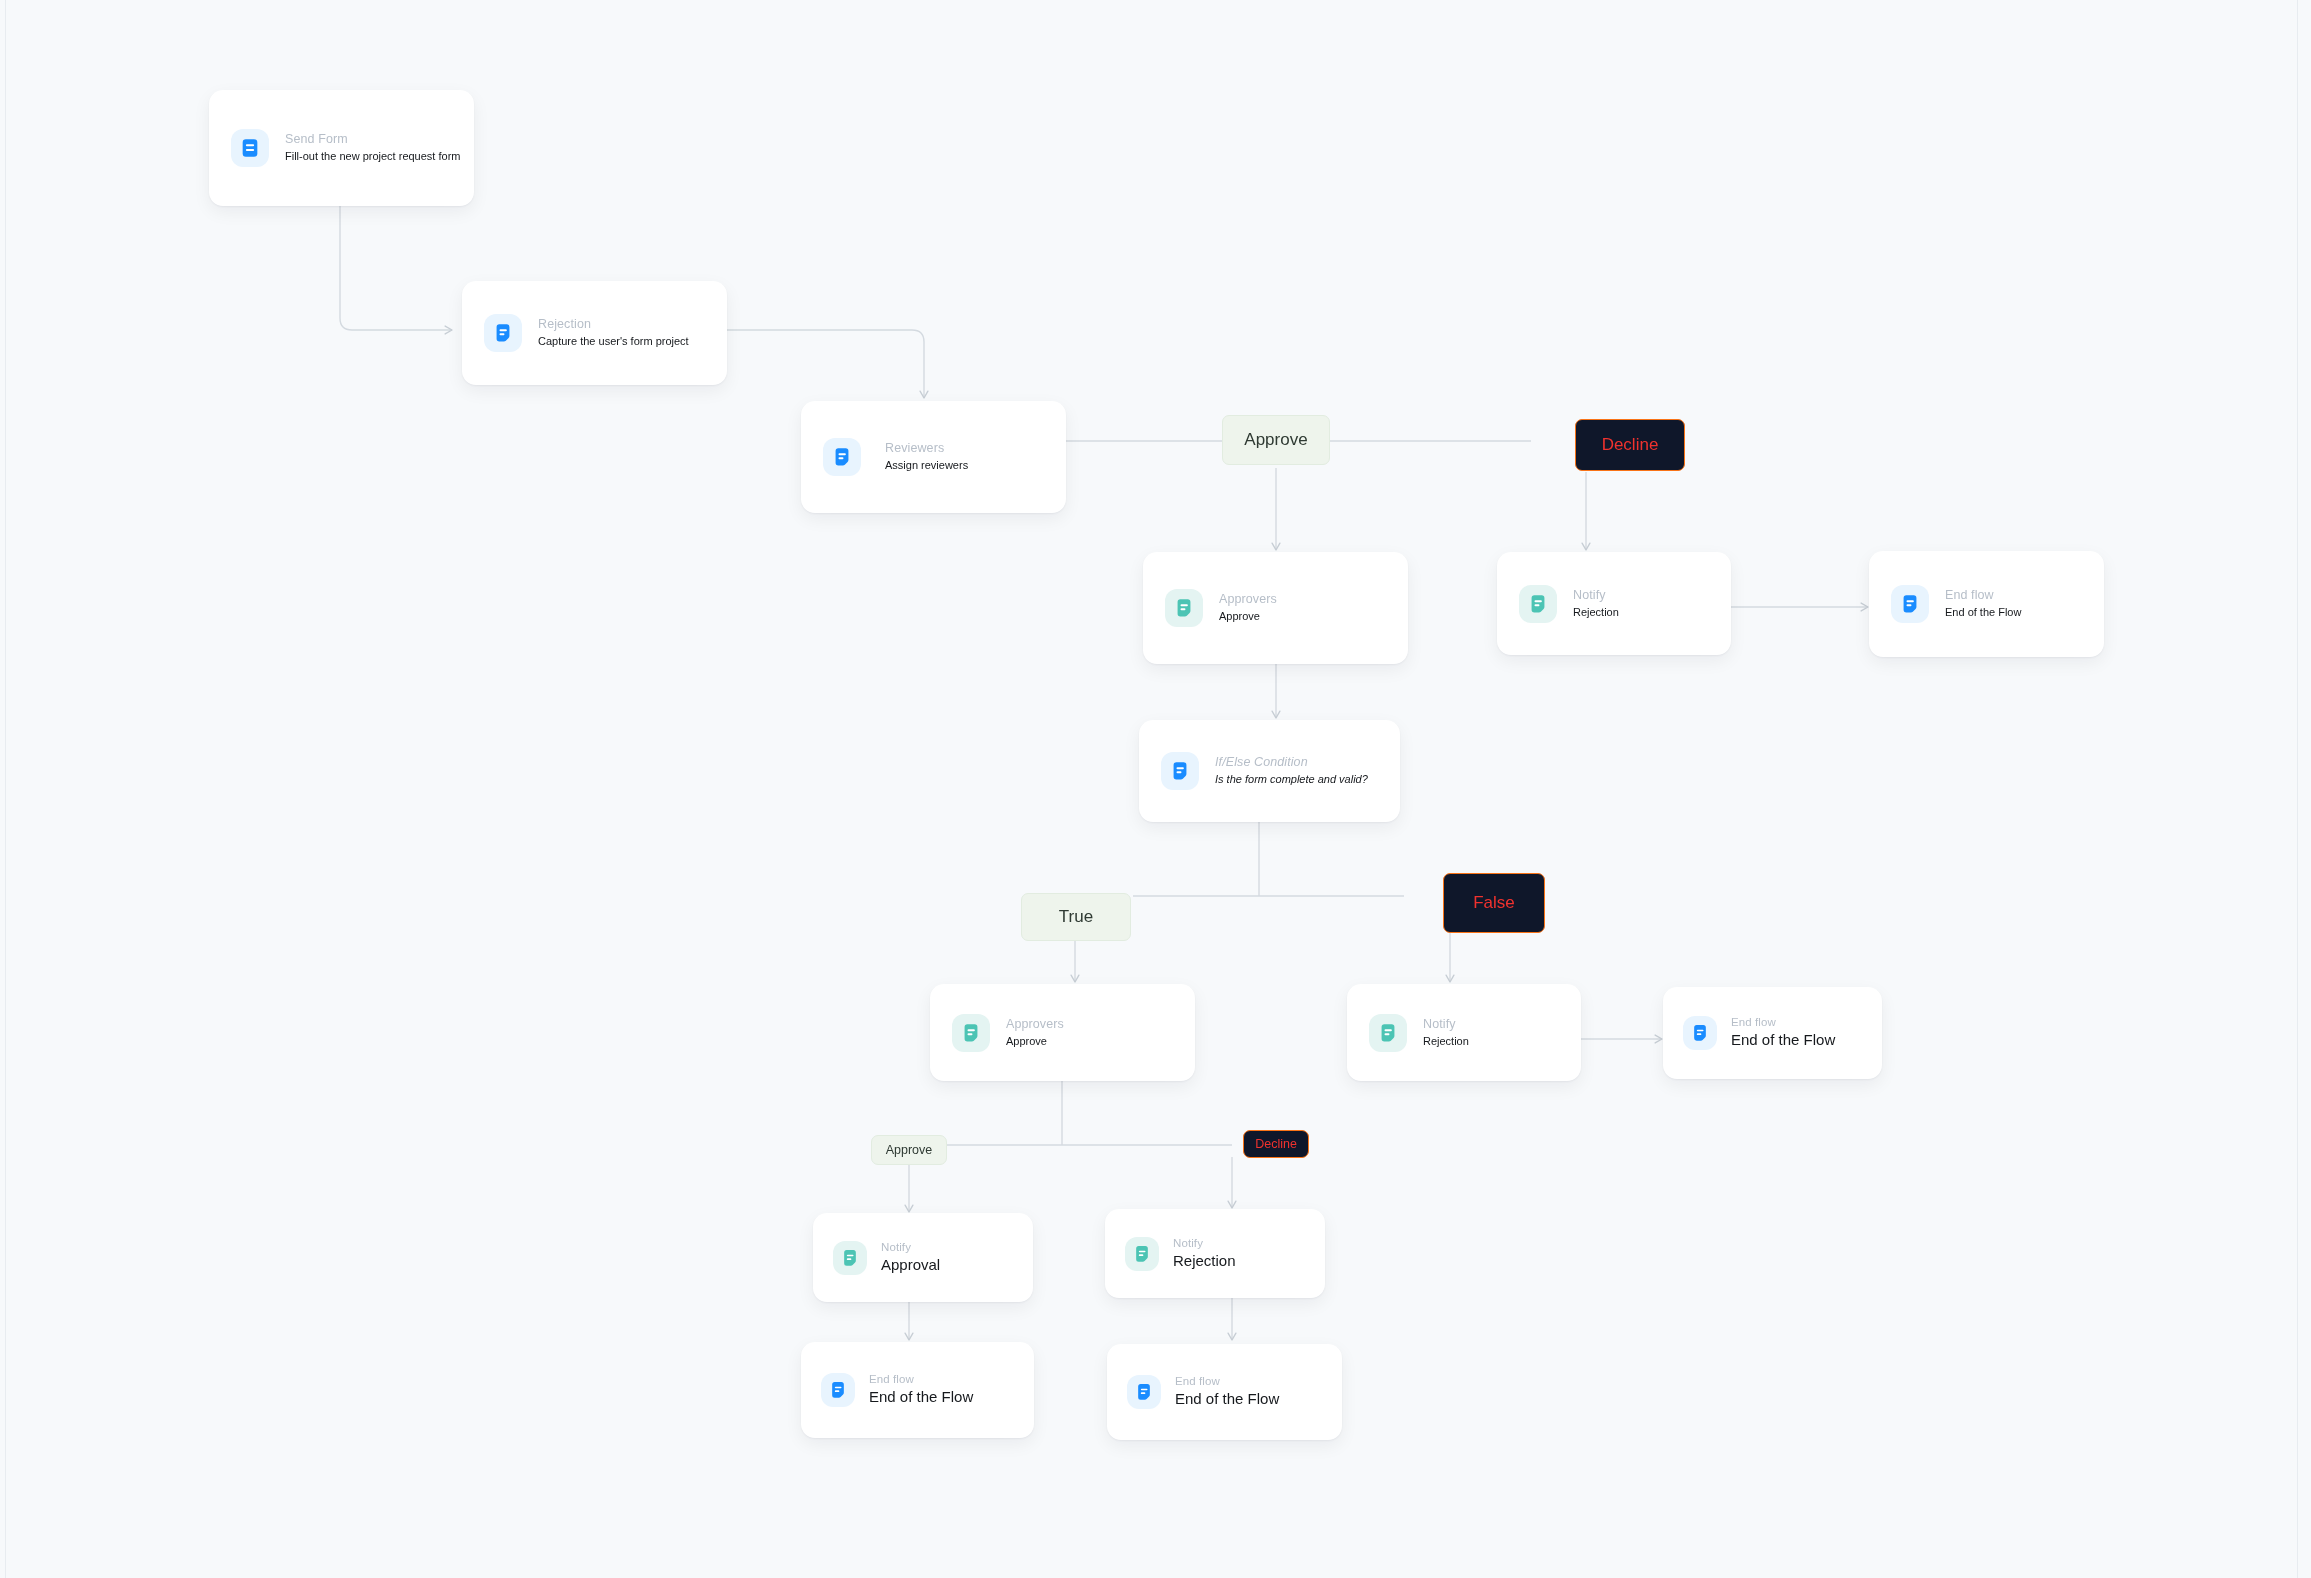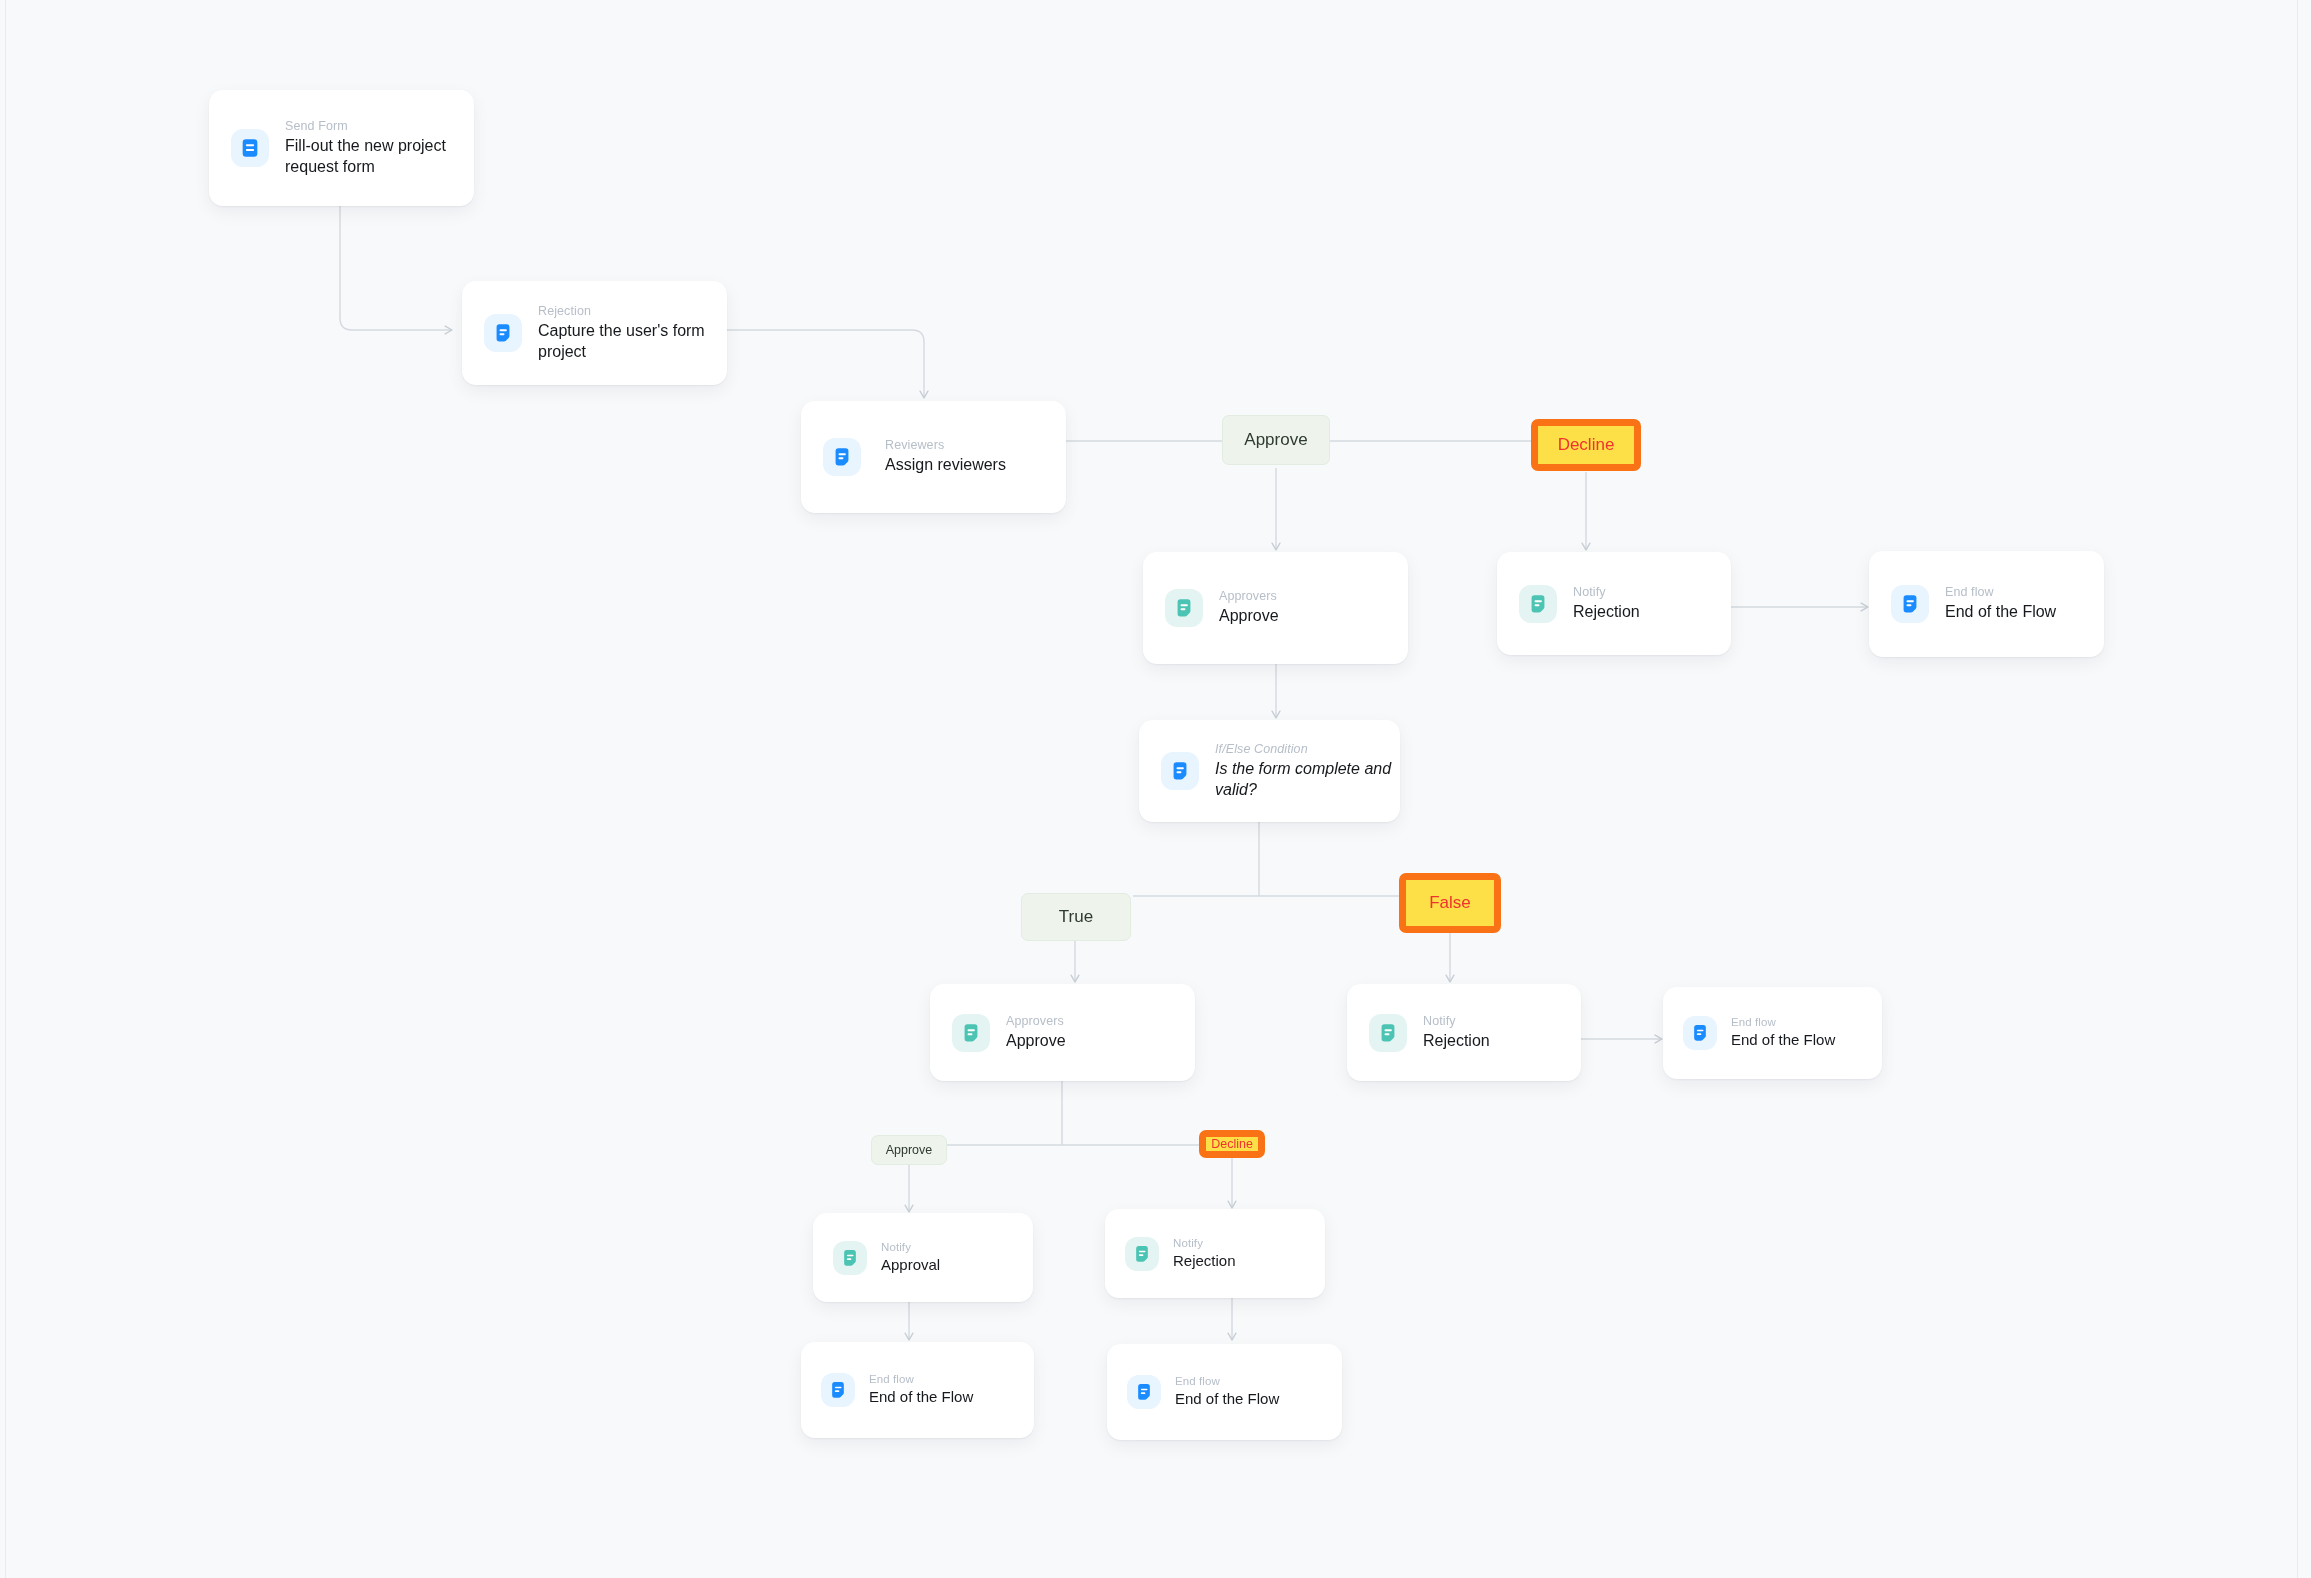--- a/index.html
+++ b/index.html
@@ -68,21 +68,21 @@
   }
   .node-title {
     color: #16191d;
     font-weight: 500;
     line-height: 1.28;
   }
   
   .node.lg { padding: 0 0 0 22px; }
   .node.lg .node-icon { width: 38px; height: 38px; margin-right: 16px; }
   .node.lg .node-kicker { font-size: 12.5px; margin-bottom: 3px; }
-  .node.lg .node-title { font-size: 16px; }
+  .node.lg .node-title { font-size: 11px; }
 
   .node.sm { padding: 0 0 0 20px; }
   .node.sm .node-icon { width: 34px; height: 34px; margin-right: 14px; }
   .node.sm .node-kicker { font-size: 11.5px; margin-bottom: 2px; }
   .node.sm .node-title { font-size: 15px; }
 
   
   .badge {
     position: absolute;
     display: flex;
@@ -91,23 +91,24 @@
     border-radius: 7px;
     box-sizing: border-box;
     white-space: nowrap;
   }
   .badge.approve {
     background: #eef4ec;
     color: #2f3a33;
     border: 1px solid #e2ece0;
   }
   .badge.decline {
-    background: #fde047;
+    background: #0f172a;
     color: #f0322e;
-    border: 7px solid #f97316;
+    border: 1px solid #f97316;
+    margin-left: 44px;
   }
   .badge.big { font-size: 17px; }
   .badge.small { font-size: 12.5px; }
 </style>
 </head>
 <body>
 
 <div id="canvas">
 
   <div class="canvas-edge-line" style="left:5px"></div>

